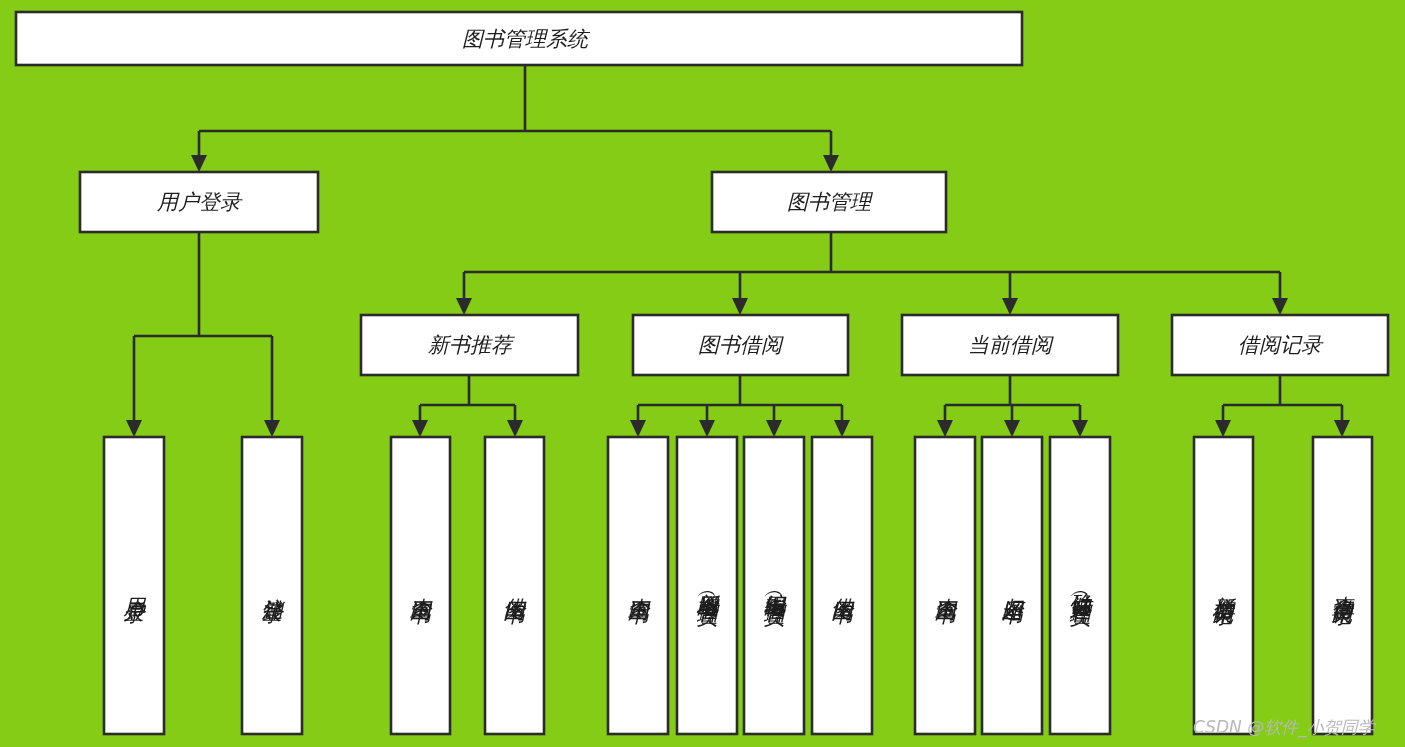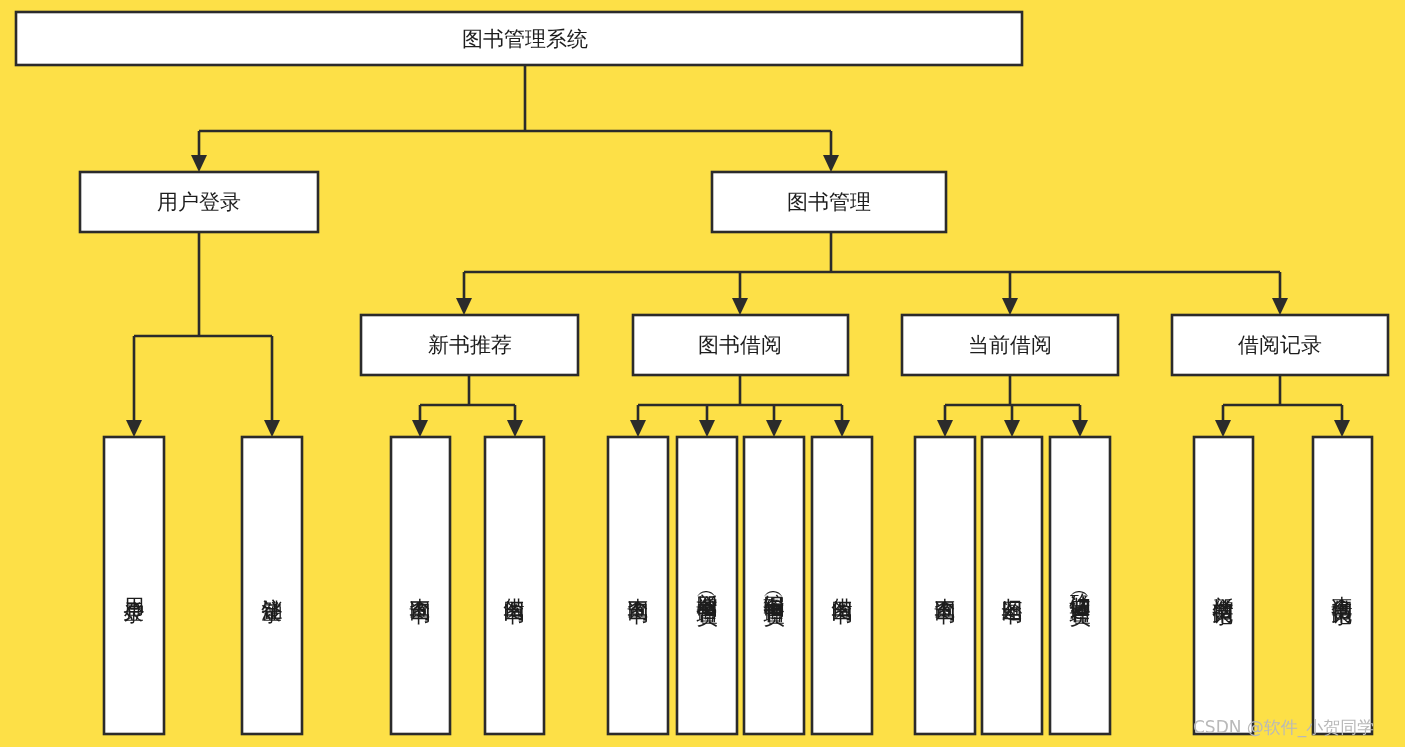--- a/index.html
+++ b/index.html
@@ -8,22 +8,23 @@
     padding: 0;
     background: #ffffff;
   }
   body {
     font-family: "DejaVu Sans", "Liberation Sans", sans-serif;
   }
   #diagram-root {
     position: relative;
     width: 1405px;
     height: 747px;
-    background: #fde047;
+    background: #84cc16;
     overflow: hidden;
+    font-style: italic;
   }
   svg.diagram-canvas {
     position: absolute;
     left: 0;
     top: 0;
     width: 1405px;
     height: 747px;
     display: block;
   }
   .node-box {

